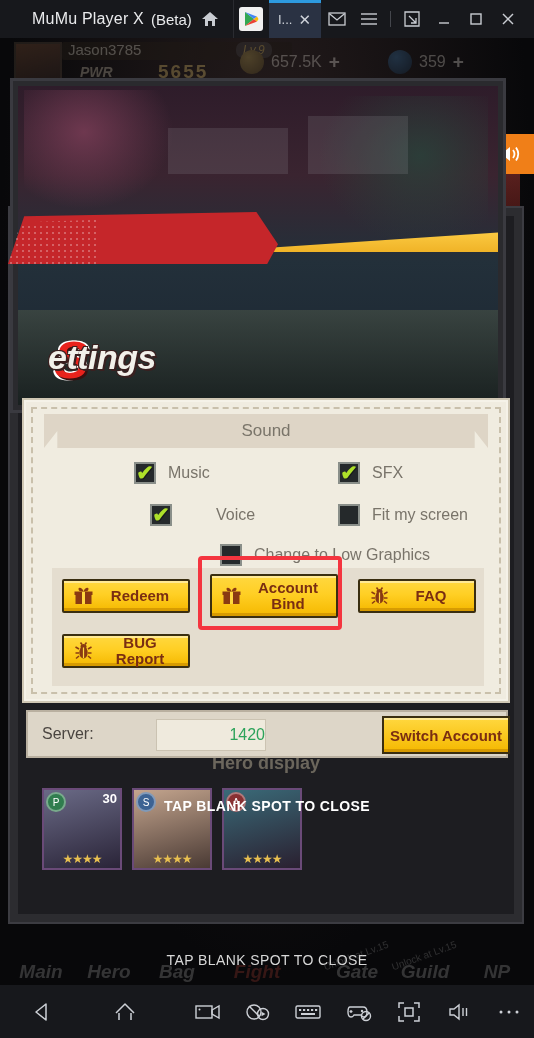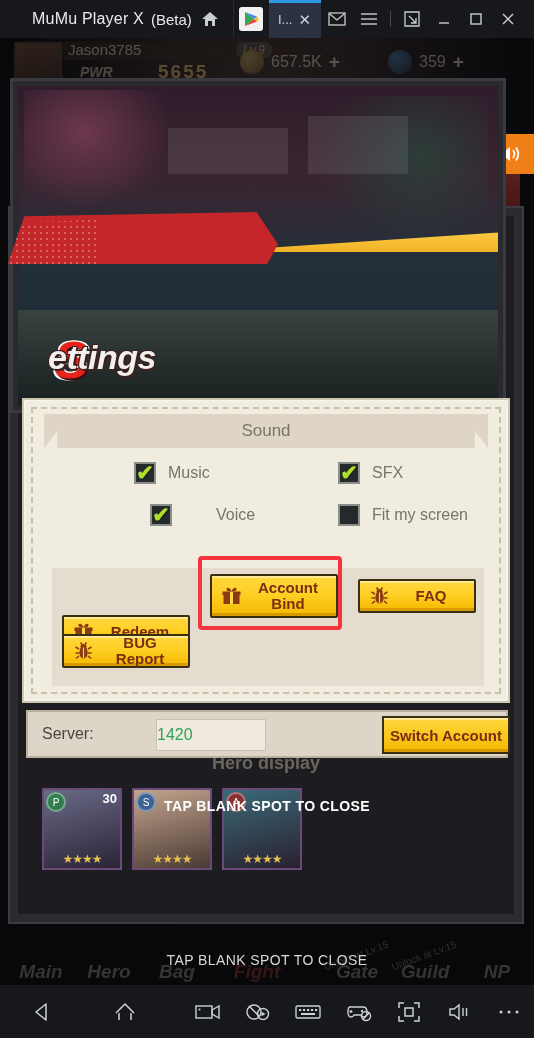--- a/index.html
+++ b/index.html
@@ -219,21 +219,21 @@
 
   
   .srv-row{
     position:absolute; left:26px; top:672px; width:482px; height:48px;
     background:#ddd6c8; border:2px solid #b9b0a0;
   }
   .srv-lbl{ position:absolute; left:14px; top:13px; color:#4a4540; font-size:16px; }
   .srv-box{
     position:absolute; left:128px; top:7px; width:110px; height:32px;
     background:#efeadd; border:1px solid #cbc3b2;
-    display:flex; align-items:center; justify-content:flex-start;
+    display:flex; align-items:center; justify-content:flex-end;
   }
   .srv-val{ color:#2ca35a; font-size:16px; }
   .quit-btn{
     position:absolute; left:218px; top:4px; width:130px; height:38px;
     background:linear-gradient(180deg,#ffd83f,#f5b800); border:2px solid #3a2e10;
     display:flex; align-items:center; justify-content:center;
     color:#7a2e12; font-weight:bold; font-size:21px;
     box-shadow: inset 0 -3px 0 rgba(190,130,0,.55), inset 0 2px 0 rgba(255,255,255,.45);
   }
   .switch-btn{
@@ -450,23 +450,27 @@
           <div class="chk-lbl">SFX</div>
         </div>
         <div class="chk-row" style="left:126px; top:104px;gap:44px;">
           <div class="chk on"></div>
           <div class="chk-lbl">Voice</div>
         </div>
         <div class="chk-row" style="left:314px; top:104px;">
           <div class="chk"></div>
           <div class="chk-lbl">Fit my screen</div>
         </div>
+        <div class="chk-row" style="left:196px; top:144px;">
+          <div class="chk"></div>
+          <div class="chk-lbl">Change to Low Graphics</div>
+        </div>
 
         <div class="btn-panel">
-          <div class="gbtn" style="left:10px; top:11px; width:128px; height:34px;margin-top:36px;">
+          <div class="gbtn" style="left:10px; top:11px; width:128px; height:34px;">
             <svg width="19" height="18" viewBox="0 0 19 18">
               <rect x="1.5" y="6.5" width="16" height="10.5" fill="#8a3a12"></rect>
               <rect x="0.5" y="4.5" width="18" height="3.5" fill="#8a3a12"></rect>
               <rect x="8" y="4.5" width="3" height="12.5" fill="#ffd83f"></rect>
               <path d="M8.5 4.5 Q4.5 4.5 4.5 2 Q4.5 0 7 1 Q9 2 9.5 4.5 Z" fill="#8a3a12"></path>
               <path d="M10.5 4.5 Q14.5 4.5 14.5 2 Q14.5 0 12 1 Q10 2 9.5 4.5 Z" fill="#8a3a12"></path>
             </svg>
             <span class="txt">Redeem</span>
           </div>
 

